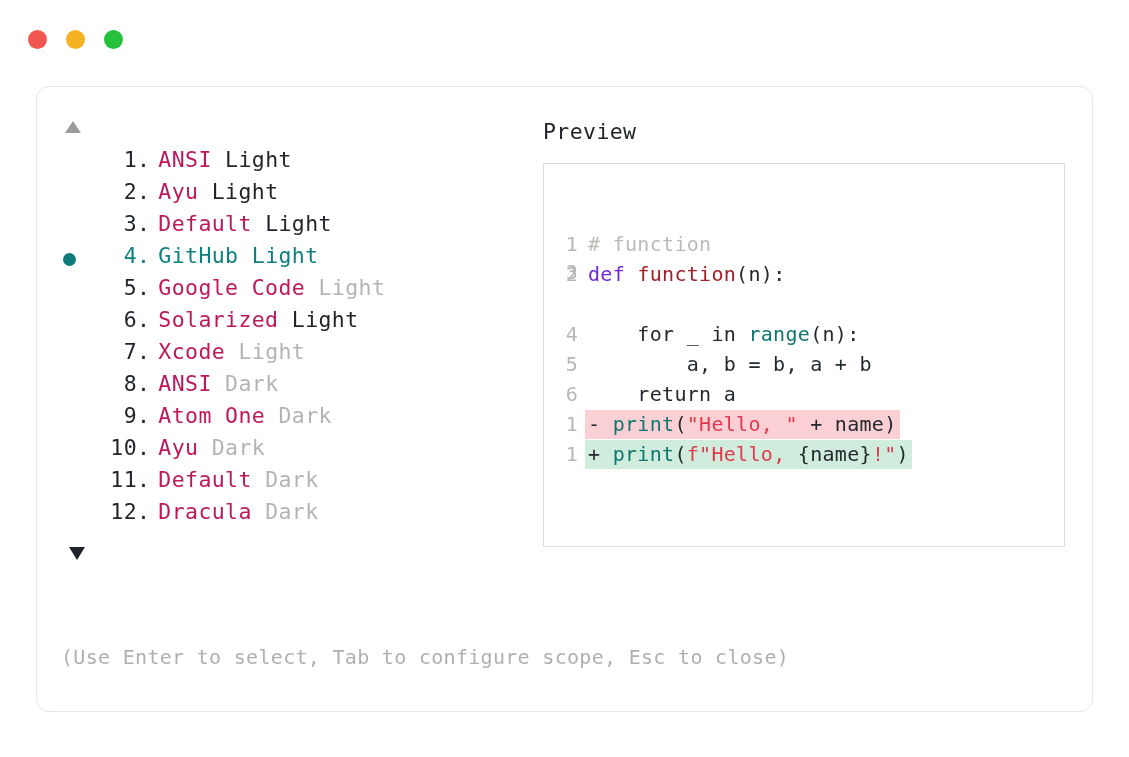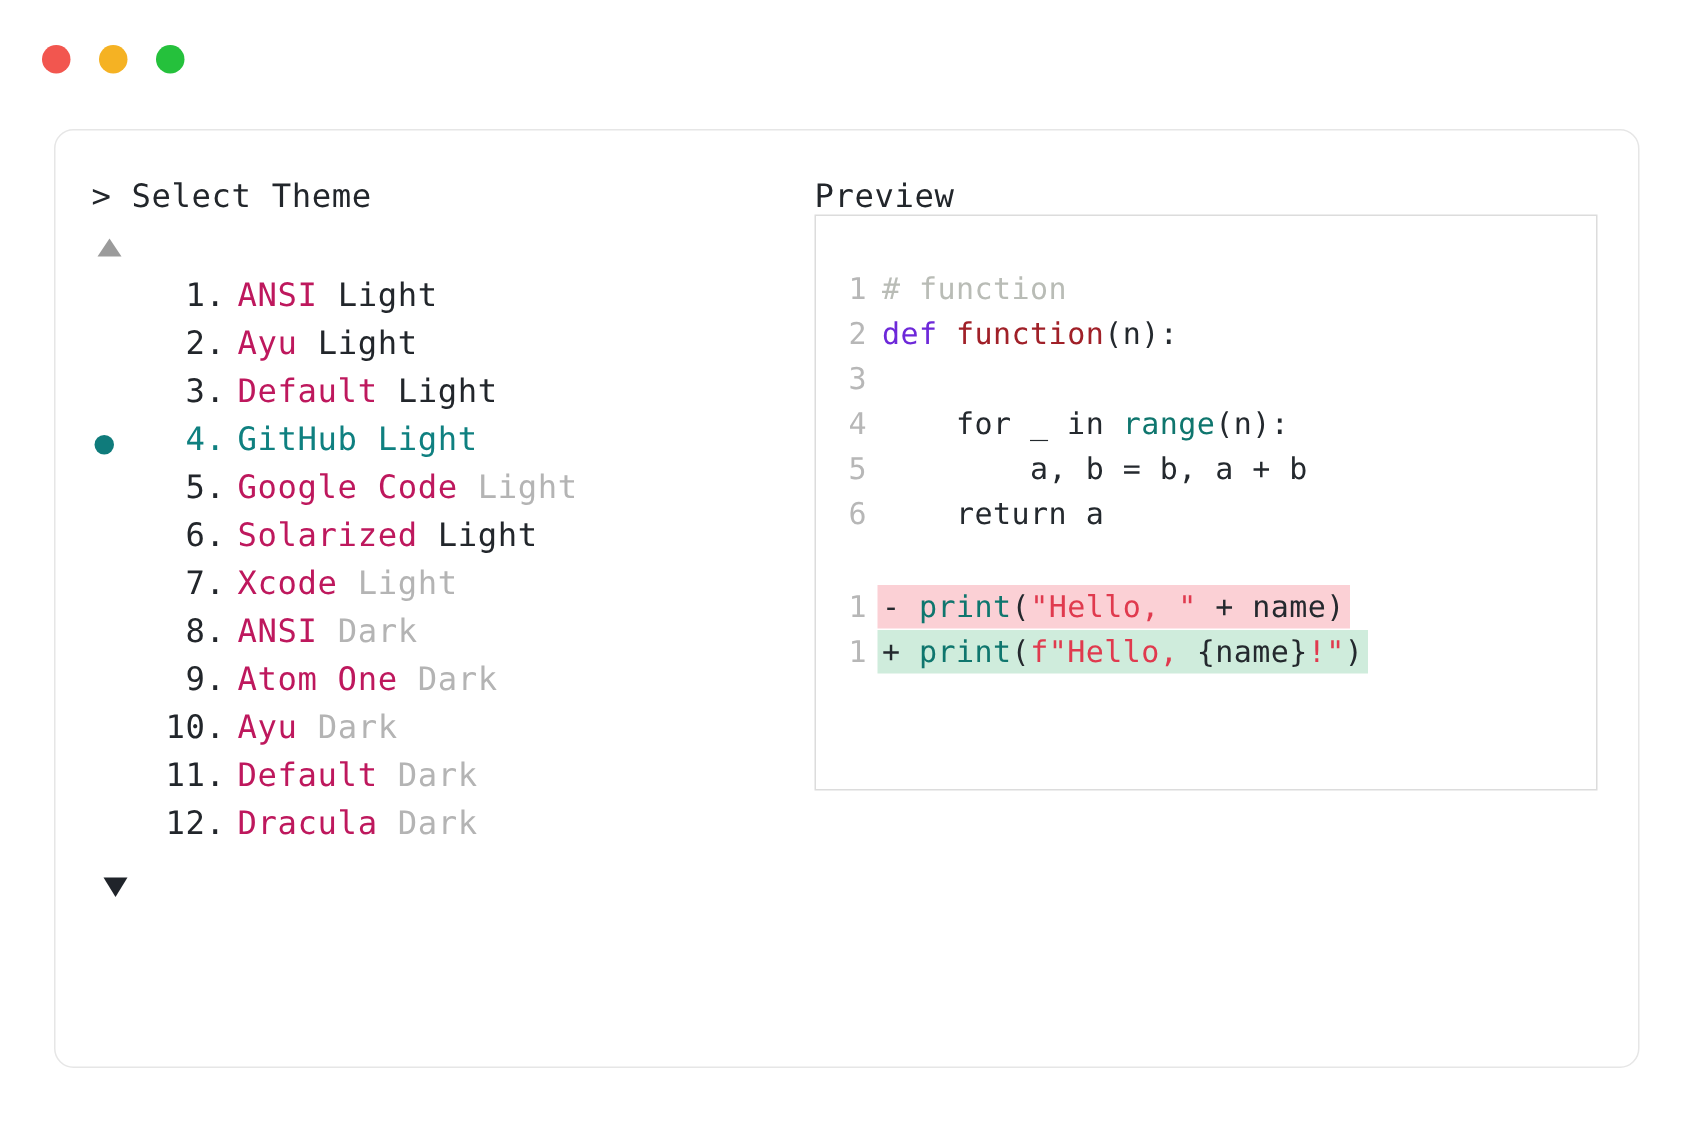--- a/index.html
+++ b/index.html
@@ -140,20 +140,21 @@
     position: absolute;
     left: 506px;
     top: 34px;
     width: 528px;
   }
   .preview-header {
     font-size: 21.5px;
     color: #22262b;
     letter-spacing: 0.4px;
     line-height: 1;
+    margin-bottom: 20px;
   }
   .preview-panel {
     box-sizing: border-box;
     width: 522px;
     height: 384px;
     border: 1.5px solid #dcdcdc;
     background: #ffffff;
     padding: 36px 0 0 0;
     overflow: hidden;
   }
@@ -167,21 +168,21 @@
     white-space: pre;
     padding-left: 18px;
   }
   .ln {
     width: 16px;
     flex: 0 0 16px;
     text-align: right;
     color: #b7b7b7;
     margin-right: 10px;
   }
-  .code-text { color: #24292e; }
+  .code-text { color: #24292e; margin-top: 32px; }
 
   .tok-comment { color: #b9bcb6; }
   .tok-kw      { color: #6d28d9; }
   .tok-fn      { color: #a02028; }
   .tok-num     { color: #0f8080; }
   .tok-builtin { color: #0f766e; }
   .tok-str     { color: #e03a4e; }
   .tok-plain   { color: #24292e; }
 
   .blank-line { height: 30px; }
@@ -205,41 +206,41 @@
       <span class="dot" style="background: rgb(242, 86, 79);"></span>
       <span class="dot" style="background: rgb(245, 178, 35);"></span>
       <span class="dot" style="background: rgb(37, 193, 60);"></span>
     </div>
 </div>
 
 <div class="card">
   <div class="card-inner">
 
     <div class="left-col">
-      <div class="prompt-header">&gt; Select Theme</div>
       <div class="scroll-arrow up"></div>
       <ul class="theme-list" id="theme-list">
           <li class="theme-row"><span class="bullet-cell"></span><span class="idx">1</span><span class="dotsep">.</span><span class="tname">ANSI </span><span class="tvariant">Light</span></li>
           <li class="theme-row"><span class="bullet-cell"></span><span class="idx">2</span><span class="dotsep">.</span><span class="tname">Ayu </span><span class="tvariant">Light</span></li>
           <li class="theme-row"><span class="bullet-cell"></span><span class="idx">3</span><span class="dotsep">.</span><span class="tname">Default </span><span class="tvariant">Light</span></li>
           <li class="theme-row selected"><span class="bullet-cell"><span class="bullet" style="background: rgb(15, 123, 123);"></span></span><span class="idx">4</span><span class="dotsep">.</span><span class="tname">GitHub </span><span class="tvariant">Light</span></li>
           <li class="theme-row"><span class="bullet-cell"></span><span class="idx">5</span><span class="dotsep">.</span><span class="tname">Google Code </span><span class="tvariant muted">Light</span></li>
           <li class="theme-row"><span class="bullet-cell"></span><span class="idx">6</span><span class="dotsep">.</span><span class="tname">Solarized </span><span class="tvariant">Light</span></li>
           <li class="theme-row"><span class="bullet-cell"></span><span class="idx">7</span><span class="dotsep">.</span><span class="tname">Xcode </span><span class="tvariant muted">Light</span></li>
           <li class="theme-row"><span class="bullet-cell"></span><span class="idx">8</span><span class="dotsep">.</span><span class="tname">ANSI </span><span class="tvariant muted">Dark</span></li>
           <li class="theme-row"><span class="bullet-cell"></span><span class="idx">9</span><span class="dotsep">.</span><span class="tname">Atom One </span><span class="tvariant muted">Dark</span></li>
           <li class="theme-row"><span class="bullet-cell"></span><span class="idx">10</span><span class="dotsep">.</span><span class="tname">Ayu </span><span class="tvariant muted">Dark</span></li>
           <li class="theme-row"><span class="bullet-cell"></span><span class="idx">11</span><span class="dotsep">.</span><span class="tname">Default </span><span class="tvariant muted">Dark</span></li>
           <li class="theme-row"><span class="bullet-cell"></span><span class="idx">12</span><span class="dotsep">.</span><span class="tname">Dracula </span><span class="tvariant muted">Dark</span></li>
         </ul>
       <div class="scroll-down-wrap">
         <div class="scroll-arrow down"></div>
       </div>
     </div>
 
+    <div class="hint">(Use Enter to select, Tab to configure scope, Esc to close)</div>
 
     <div class="right-col">
       <div class="preview-header">Preview</div>
       <div class="preview-panel" id="code-panel">
           <div class="code-line"><span class="ln">1</span><span class="code-text"><span class="tok-comment"># function</span></span></div>
           <div class="code-line"><span class="ln">2</span><span class="code-text"><span class="tok-kw">def </span><span class="tok-fn">function</span><span class="tok-plain">(n):</span></span></div>
           <div class="code-line"><span class="ln">3</span></div>
           <div class="code-line"><span class="ln">4</span><span class="code-text"><span class="tok-plain">    for _ in </span><span class="tok-builtin">range</span><span class="tok-plain">(n):</span></span></div>
           <div class="code-line"><span class="ln">5</span><span class="code-text"><span class="tok-plain">        a, b = b, a + b</span></span></div>
           <div class="code-line"><span class="ln">6</span><span class="code-text"><span class="tok-plain">    return a</span></span></div>

